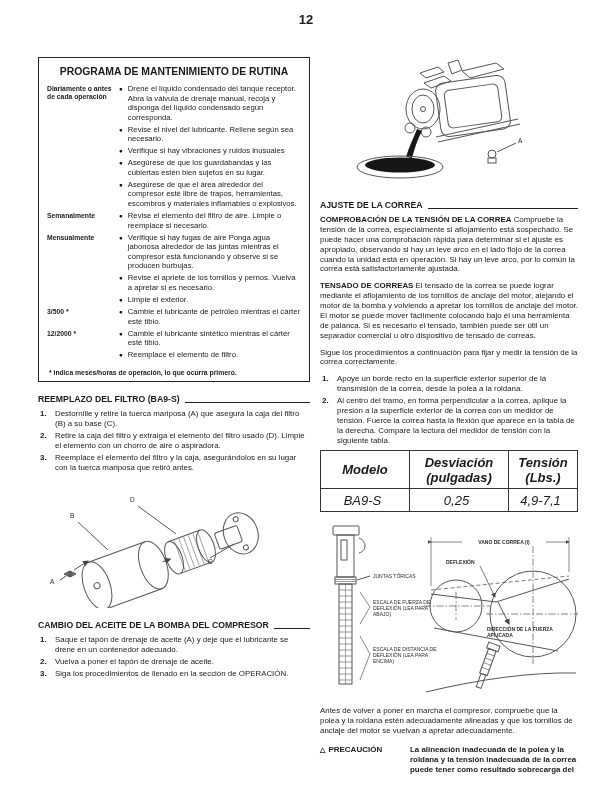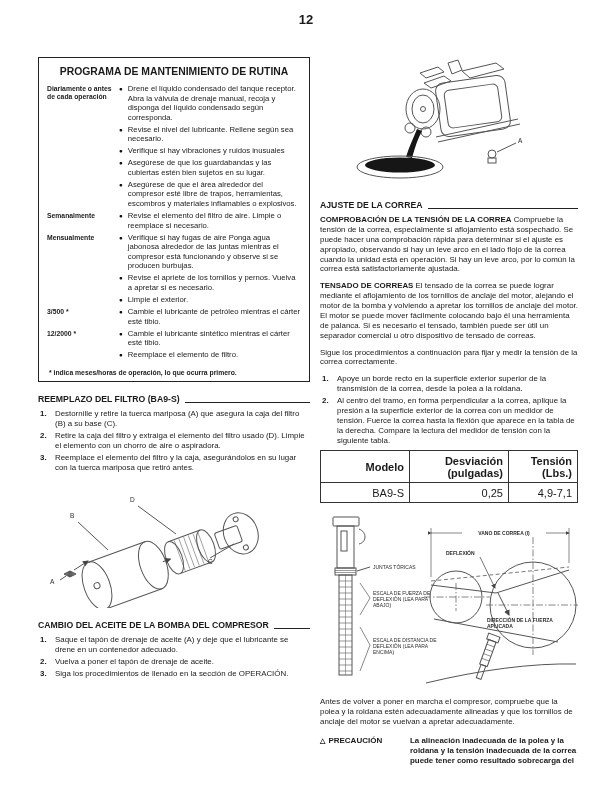--- a/index.html
+++ b/index.html
@@ -42,21 +42,21 @@
   .drain-diagram  { width:258px; height:133px; }
   .belt-diagram   { width:258px; height:176px; margin:2px 0 8px 0; }
   .dlabel { position:absolute; font-size:5px; line-height:1.2; color:#2a2a2a; }
   .dlabel.b { font-weight:bold; }
   .dlabel.bg { background:#fff; padding:0 2px; }
   .dletter { position:absolute; font-size:6.5px; color:#2a2a2a; }
   svg { display:block; }
 
   
   .ttable { border-collapse:collapse; width:100%; margin:5px 0 10px 0; }
-  .ttable th, .ttable td { border:1.1px solid #333; font-size:11px; text-align:right; padding:3.5px 5px; }
+  .ttable th, .ttable td { border:1.1px solid #333; font-size:13px; text-align:center; padding:3.5px 5px;font-style:italic; }
   .ttable th { font-weight:bold; }
   .ttable td { padding-left:0; }
 
   
   .caution { display:flex; margin-top:9px; }
   .caution-label { flex:0 0 90px; width:90px; font-weight:bold; font-size:8px; }
   .caution-icon { font-size:7px; margin-right:3px; }
   .caution-text { flex:1; font-weight:bold; font-size:7.9px; line-height:1.27; }
 </style>
 </head>

